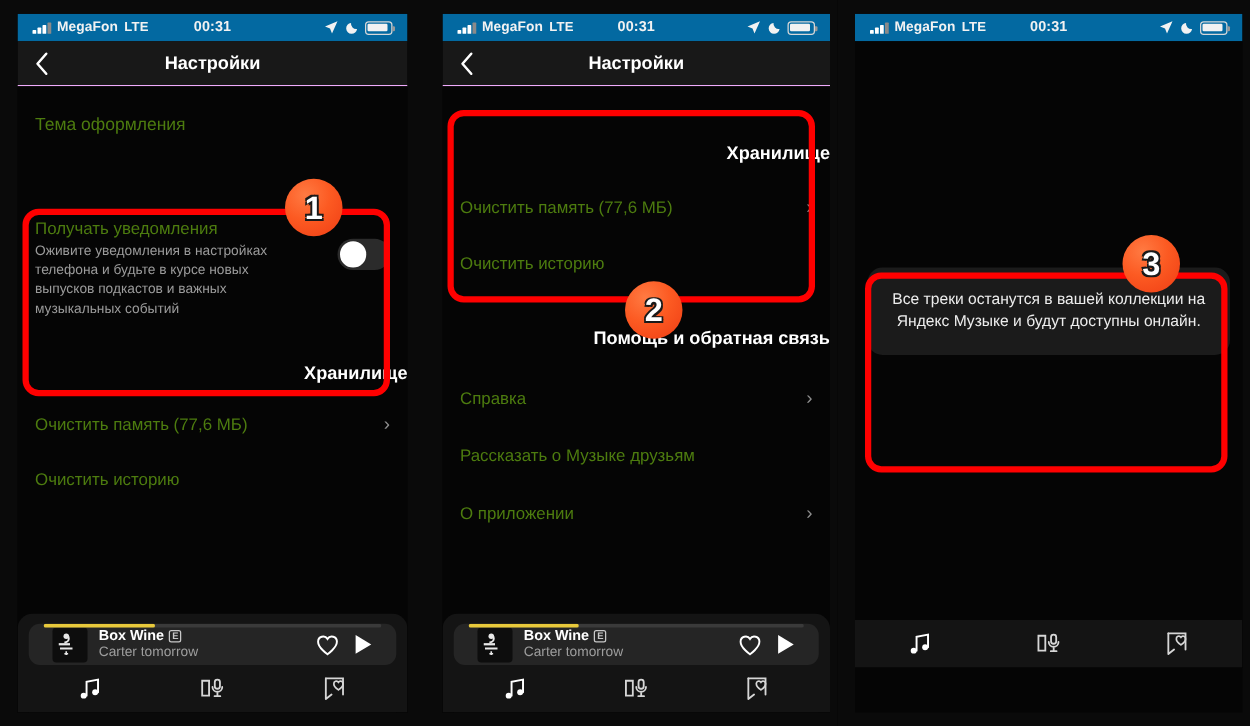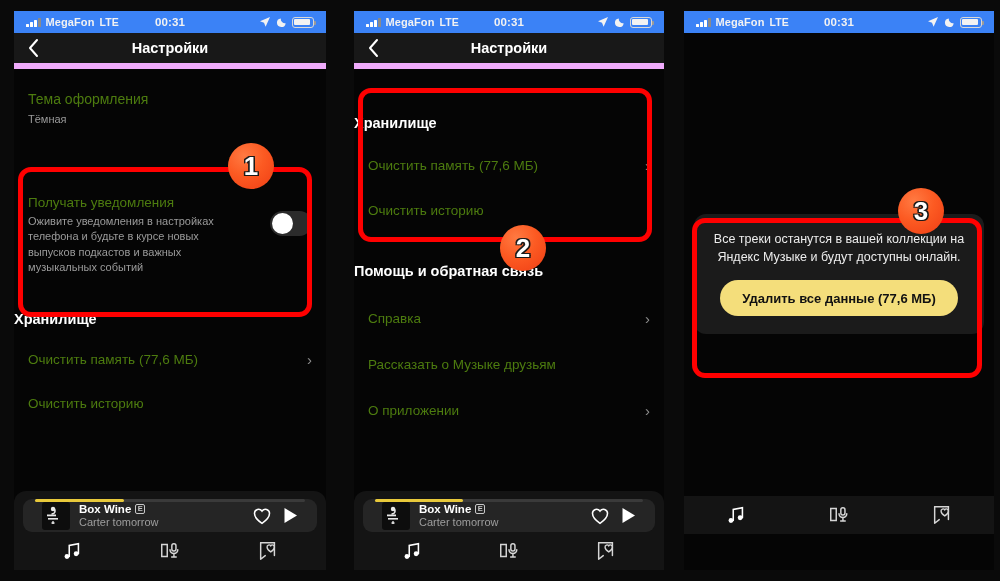--- a/index.html
+++ b/index.html
@@ -35,21 +35,21 @@
     overflow: hidden;
   }
   .p1 .screen { left: 14px; top: 11px; width: 312px; height: 559px; }
   .p2 .screen { left: 14px; top: 11px; width: 310px; height: 559px; }
   .p3 .screen { left: 14px; top: 11px; width: 310px; height: 559px; }
 
   
   .statusbar {
     position: relative;
     height: 22px;
-    background: #3b82f6;
+    background: #0369a1;
     display: flex;
     align-items: center;
     padding: 0 12px;
     color: #f2f2f2;
     font-size: 11px;
     font-weight: bold;
     letter-spacing: .1px;
     justify-content: flex-end;
   }
   .sb-left { display: flex; align-items: center; gap: 5px; }
@@ -80,42 +80,42 @@
     content:''; position:absolute; right:-3.2px; top:3px;
     width:1.8px; height:4px; background:#9a9a9a; border-radius:0 1px 1px 0;
   }
   .batt b { display:block; height:100%; width:88%; background:#f2f2f2; border-radius:1px; }
 
   
   .navbar {
     height: 36px; background: #181818;
     display: flex; align-items: center;
     position: relative;
-    border-bottom: 6px solid #f0abfc;
+    border-bottom: 1px solid #f0abfc;
   }
   .nav-back {
     width: 38px; display:flex; align-items:center; justify-content:center;
     cursor: pointer;
   }
   .nav-title {
     position:absolute; left:0; right:0; text-align:center;
     color:#fff; font-size:14.5px; font-weight:bold;
     pointer-events:none;
   }
 
   
   .body {
     position: relative;
     background: #050505;
     height: calc(559px - 22px - 36px);
     overflow: hidden;
   }
 
   .sect-title {
-    text-align:left; color:#fff;
+    text-align:right; color:#fff;
     font-size:14.5px; font-weight:bold;
   }
   .row-label {
     color:#4d7c0f; font-size:13.5px;
   }
   .row-sub {
     color:#9b9b9b; font-size:11px; line-height:1.38;
   }
   .chev { color:#8e8e8e; font-size:15px; font-weight: 300; }
 
@@ -269,21 +269,20 @@
             <path d="M10 2 3 10l7 8" stroke="#fff" stroke-width="2" fill="none" stroke-linecap="round" stroke-linejoin="round"></path>
           </svg>
         </div>
         <div class="nav-title">Настройки</div>
       </div>
 
       <div class="body">
 
         <div style="padding:22px 14px 0;">
           <div class="row-label" style="font-size:14px;">Тема оформления</div>
-          <div class="row-sub" style="margin-top:5px;">Тёмная</div>
         </div>
 
         <div style="margin-top:46px;">
           <div style="display:flex;align-items:flex-start;padding:22px 14px 0;gap:10px;">
             <div style="flex:1 1 auto;min-width:0;">
               <div class="row-label">Получать уведомления</div>
               <div class="row-sub" style="margin-top:4px;max-width:215px;">Оживите уведомления в настройках телефона и будьте в курсе новых выпусков подкастов и важных музыкальных событий</div>
             </div>
             <div class="toggle" style="margin-top:16px;">
               <span class="knob"></span>
@@ -516,21 +515,20 @@
           <span class="batt">
               <b></b>
             </span>
         </div>
       </div>
 
 
       <div class="body">
         <div class="dialog" style="top:181px;">
           <div class="dialog-text">Все треки останутся в вашей коллекции на Яндекс Музыке и будут доступны онлайн.</div>
-          <button class="dialog-btn" style="background: rgb(244, 222, 123);">Удалить все данные (77,6 МБ)</button>
         </div>
 
         <div class="tabbar" style="position:absolute;left:0;right:0;bottom:0;">
           <div class="tab">
             <svg width="22" height="22" viewBox="0 0 24 24">
               <path d="M9 18V6l10-2v11" stroke="#fff" stroke-width="1.7" fill="none" stroke-linecap="round"></path>
               <circle cx="6.5" cy="18" r="2.6" fill="#fff"></circle>
               <circle cx="16.5" cy="15" r="2.6" fill="#fff"></circle>
             </svg>
           </div>

